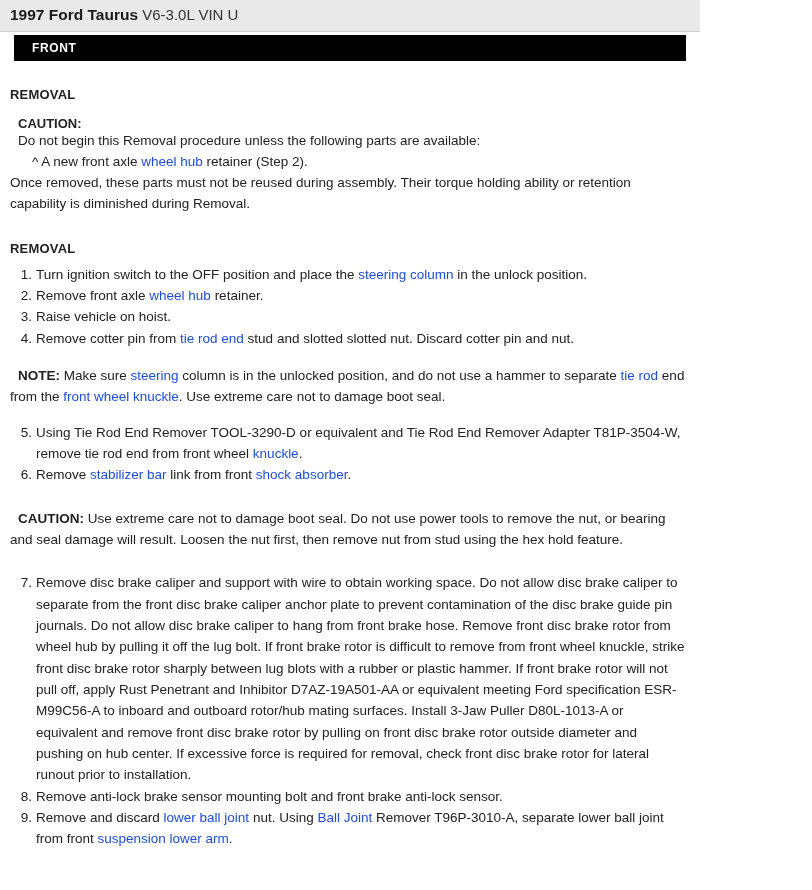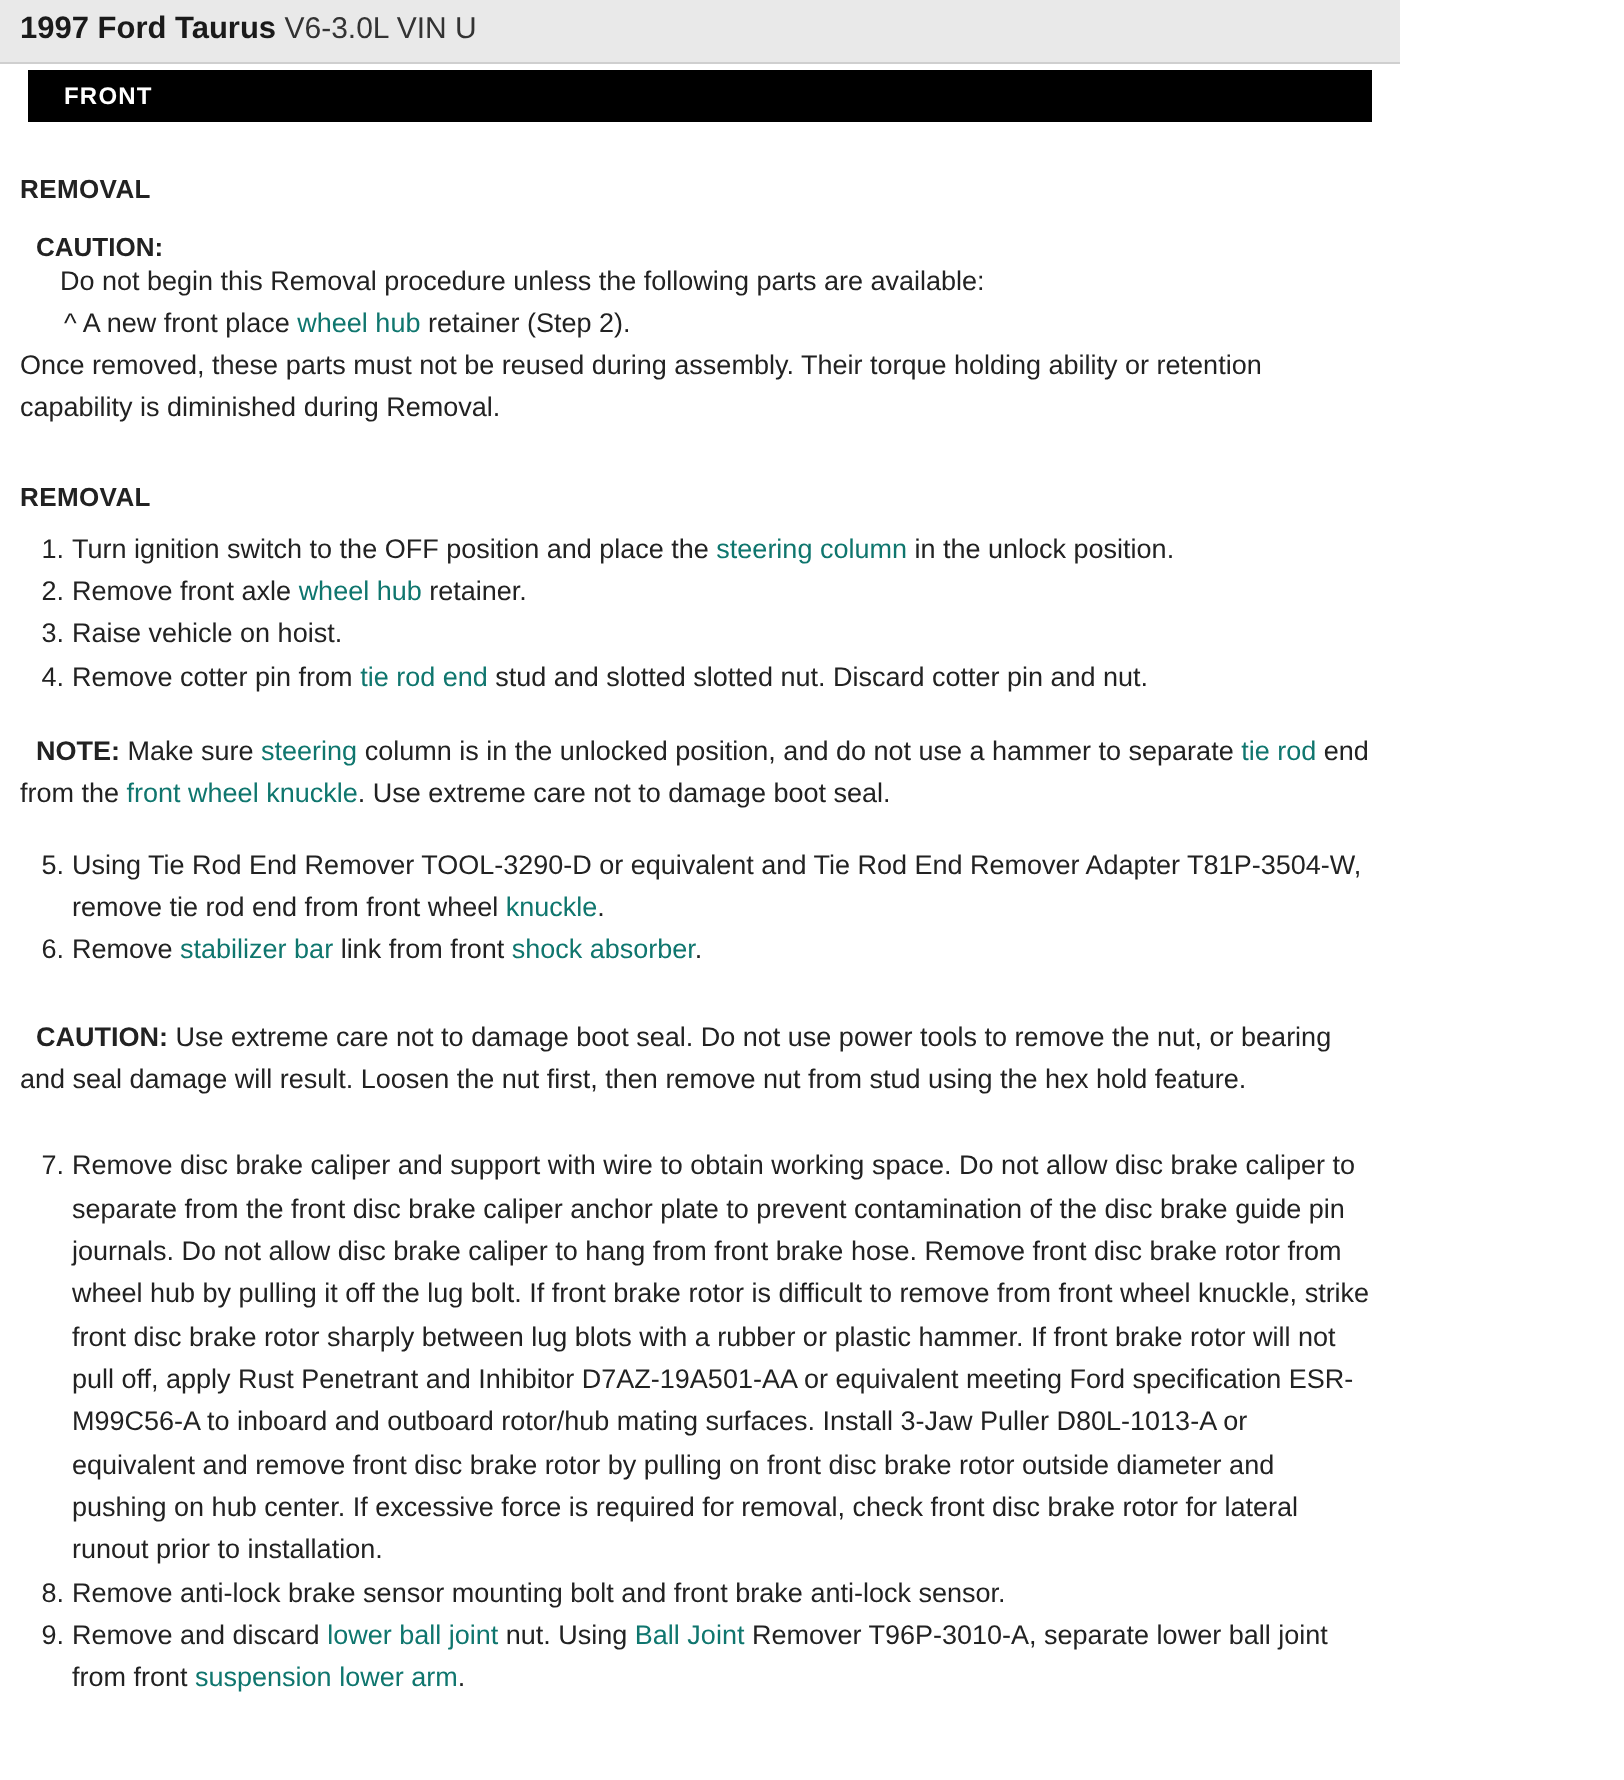--- a/index.html
+++ b/index.html
@@ -60,21 +60,21 @@
   .h-removal.second { margin-top: 26px; }
   .caution-block {
     margin: 14px 0 0 0;
   }
   .caution-label {
     font-weight: bold;
     font-size: 13px;
     margin-left: 8px;
   }
   .caution-line {
-    margin-left: 20px;
+    margin-left: 8px;
     line-height: 1.55;
   }
   .caution-line.sub {
     margin-left: 22px;
   }
   .caution-tail {
     margin-left: 0;
     line-height: 1.55;
   }
   ol.steps {
@@ -92,21 +92,21 @@
     left: 0;
     width: 22px;
     text-align: right;
   }
   .note-block {
     margin: 16px 0 0 0;
     line-height: 1.58;
   }
   .note-block .lbl { font-weight: bold; margin-left: 8px; }
   a.xref {
-    color: #0f766e;
+    color: #1d4ed8;
     text-decoration: none;
     cursor: pointer;
     margin-top: 48px;
   }
 </style>
 </head>
 <body>
 
 <div class="page">
 
@@ -117,21 +117,21 @@
 
   <div class="section-band">FRONT</div>
 
   <div class="content">
 
     <div class="h-removal">REMOVAL</div>
 
     <div class="caution-block">
       <div class="caution-label">CAUTION:</div>
       <div class="caution-line">Do not begin this Removal procedure unless the following parts are available:</div>
-      <div class="caution-line sub"><span>^  A new front place </span><a class="xref">wheel hub</a><span> retainer (Step 2).</span></div>
+      <div class="caution-line sub"><span>^  A new front axle </span><a class="xref">wheel hub</a><span> retainer (Step 2).</span></div>
       <div class="caution-tail">Once removed, these parts must not be reused during assembly. Their torque holding ability or retention capability is diminished during Removal.</div>
     </div>
 
     <div class="h-removal second">REMOVAL</div>
 
     <ol class="steps">
       <li>
         <span class="num">1.</span><span>Turn ignition switch to the OFF position and place the </span><a class="xref">steering column</a><span> in the unlock position.</span>
       </li>
       <li>

